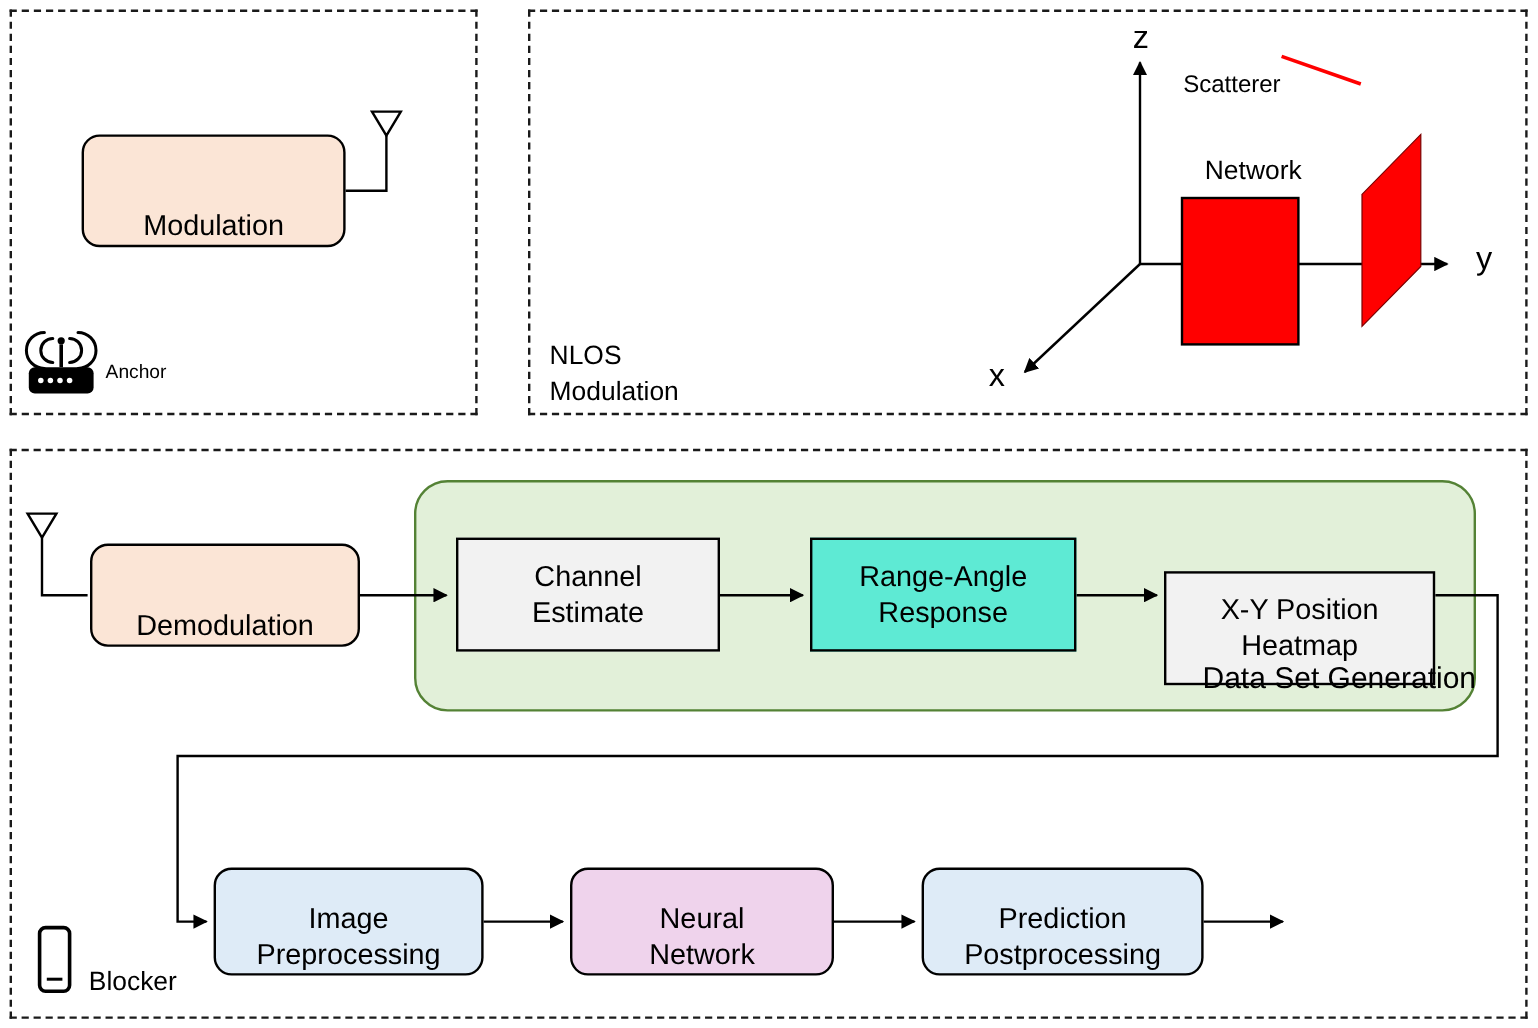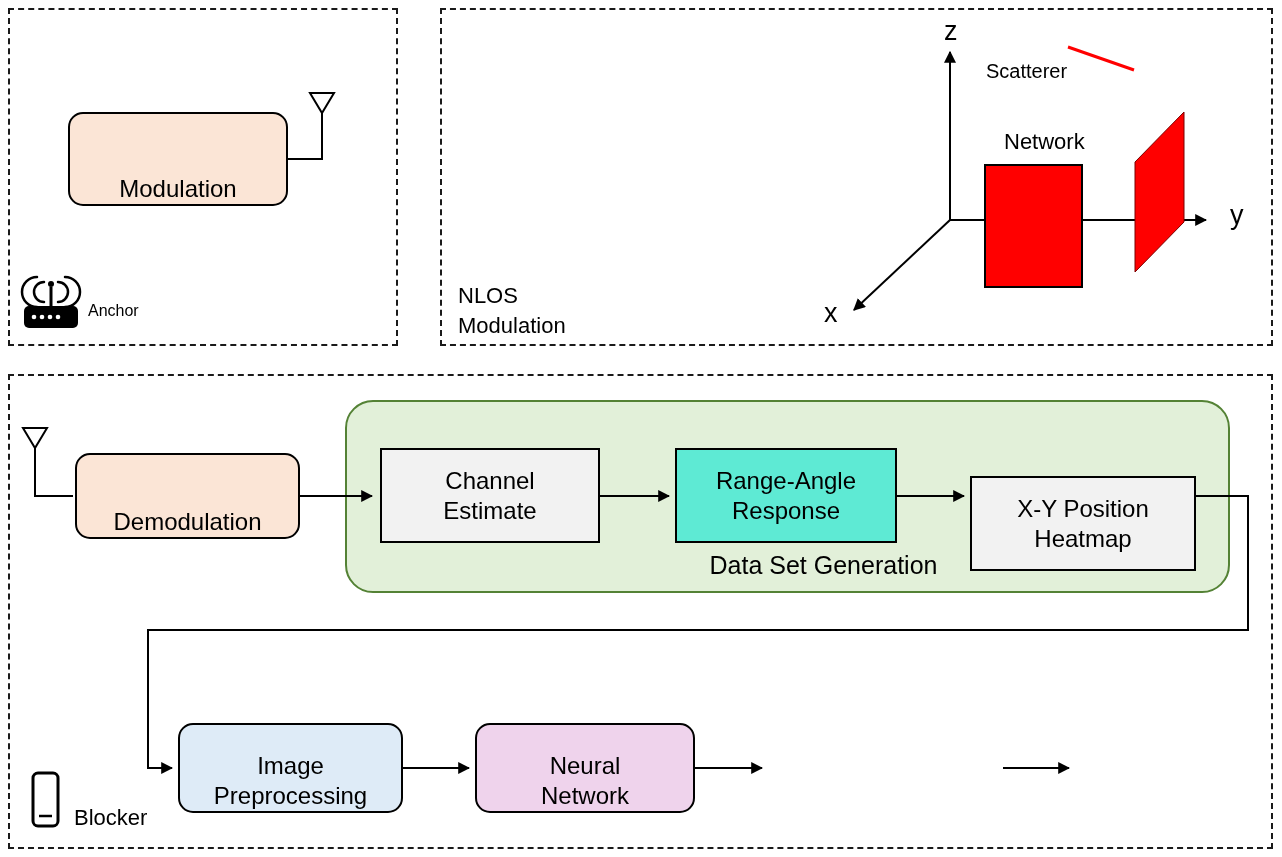--- a/index.html
+++ b/index.html
@@ -127,23 +127,26 @@
   </div>
   <div class="node rounded" style="left: 75px; top: 453px; width: 225px; height: 86px; background-color: rgb(251, 229, 214);">
     <span class="t">Demodulation</span>
   </div>
   <div class="node" style="left: 675px; top: 448px; width: 222px; height: 95px; background-color: #5eead4;">
     <span class="t" style="max-width:160px;">Range-Angle Response</span>
   </div>
   <div class="node" style="left: 970px; top: 448px; width: 226px; height: 95px; background-color: rgb(242, 242, 242); margin-top: 28px;">
     <span class="t" style="max-width:160px;">X-Y Position Heatmap</span>
   </div>
-  <div class="label" style="left:345px; top:551px; width:885px; text-align:center; font-size:25px;margin-left:36px;">Data Set Generation</div>
+  <div class="label" style="left:345px; top:551px; width:885px; text-align:right; font-size:25px;">Data Set Generation</div>
 
   <div class="node rounded" style="left: 475px; top: 723px; width: 220px; height: 90px; background-color: rgb(239, 211, 236);">
     <span class="t" style="max-width:120px;">Neural Network</span>
   </div>
   <div class="node rounded" style="left: 178px; top: 723px; width: 225px; height: 90px; background-color: rgb(222, 235, 247);">
     <span class="t" style="max-width:170px;">Image Preprocessing</span>
   </div>
+  <div class="node rounded" style="left: 768px; top: 723px; width: 235px; height: 90px; background-color: rgb(222, 235, 247);">
+    <span class="t" style="max-width:185px;">Prediction Postprocessing</span>
+  </div>
   <div class="label" style="left:74px; top:805px; font-size:22px;">Blocker</div>
 
 </div>
 
 </body></html>

